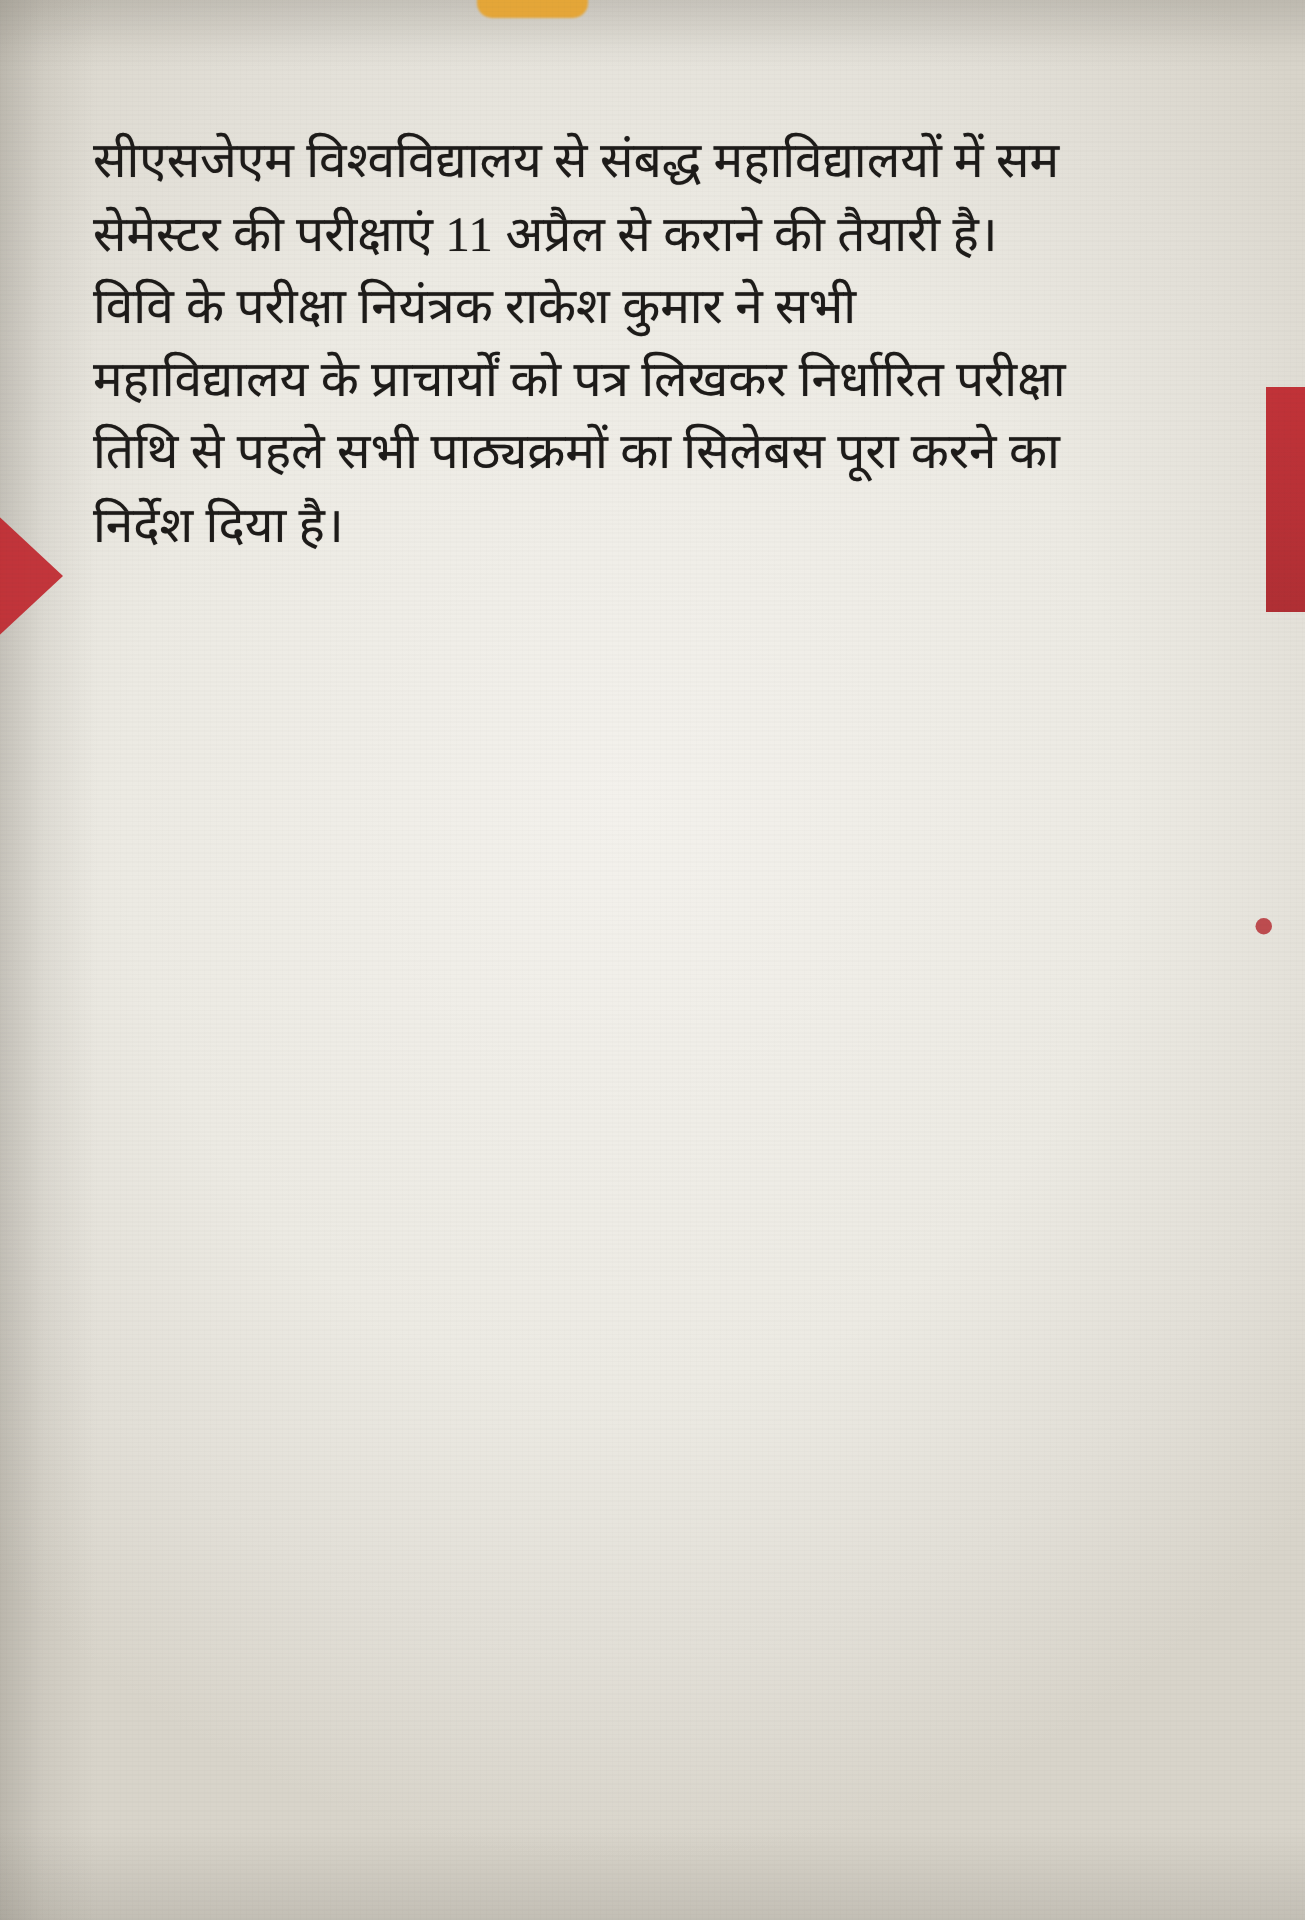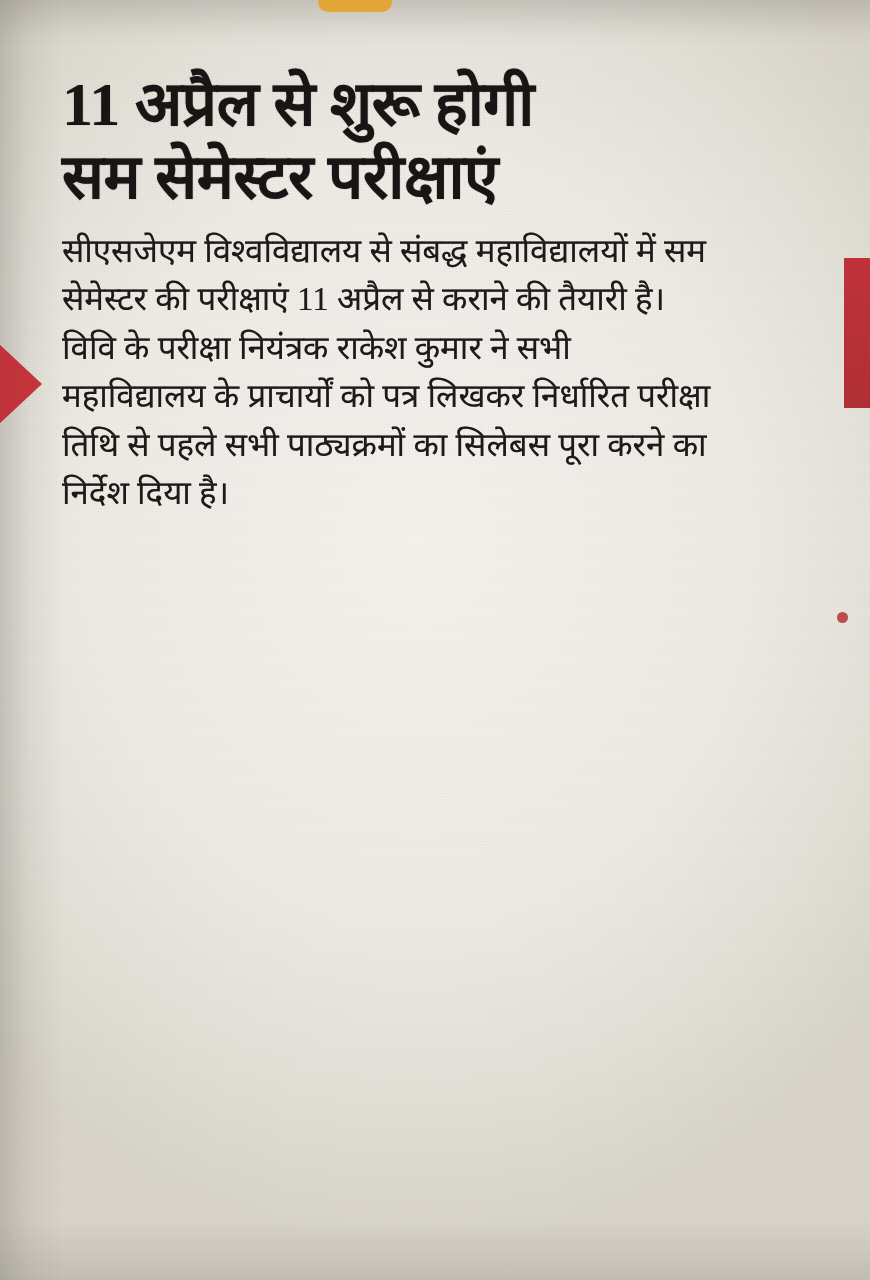--- a/index.html
+++ b/index.html
@@ -139,23 +139,19 @@
   <div class="smudge-top"></div>
   <div class="smudge-left"></div>
   <div class="smudge-bottom"></div>
 
   <div class="orange-bit-top"></div>
   <div class="red-arrow-left"></div>
   <div class="red-bar-right"></div>
   <div class="red-dot-right"></div>
 
   <div class="content">
-    <h1 class="headline">
-      <span class="line line1">11 अप्रैल से शुरू होगी</span>
-      <span class="line line2">सम सेमेस्टर परीक्षाएं</span>
-    </h1>
     <div class="body-text">
       <p>सीएसजेएम विश्वविद्यालय से संबद्ध महाविद्यालयों में सम सेमेस्टर की परीक्षाएं 11 अप्रैल से कराने की तैयारी है। विवि के परीक्षा नियंत्रक राकेश कुमार ने सभी महाविद्यालय के प्राचार्यों को पत्र लिखकर निर्धारित परीक्षा तिथि से पहले सभी पाठ्यक्रमों का सिलेबस पूरा करने का निर्देश दिया है।</p>
     </div>
   </div>
 
   <div class="grain"></div>
 </div>
 
 </body></html>

